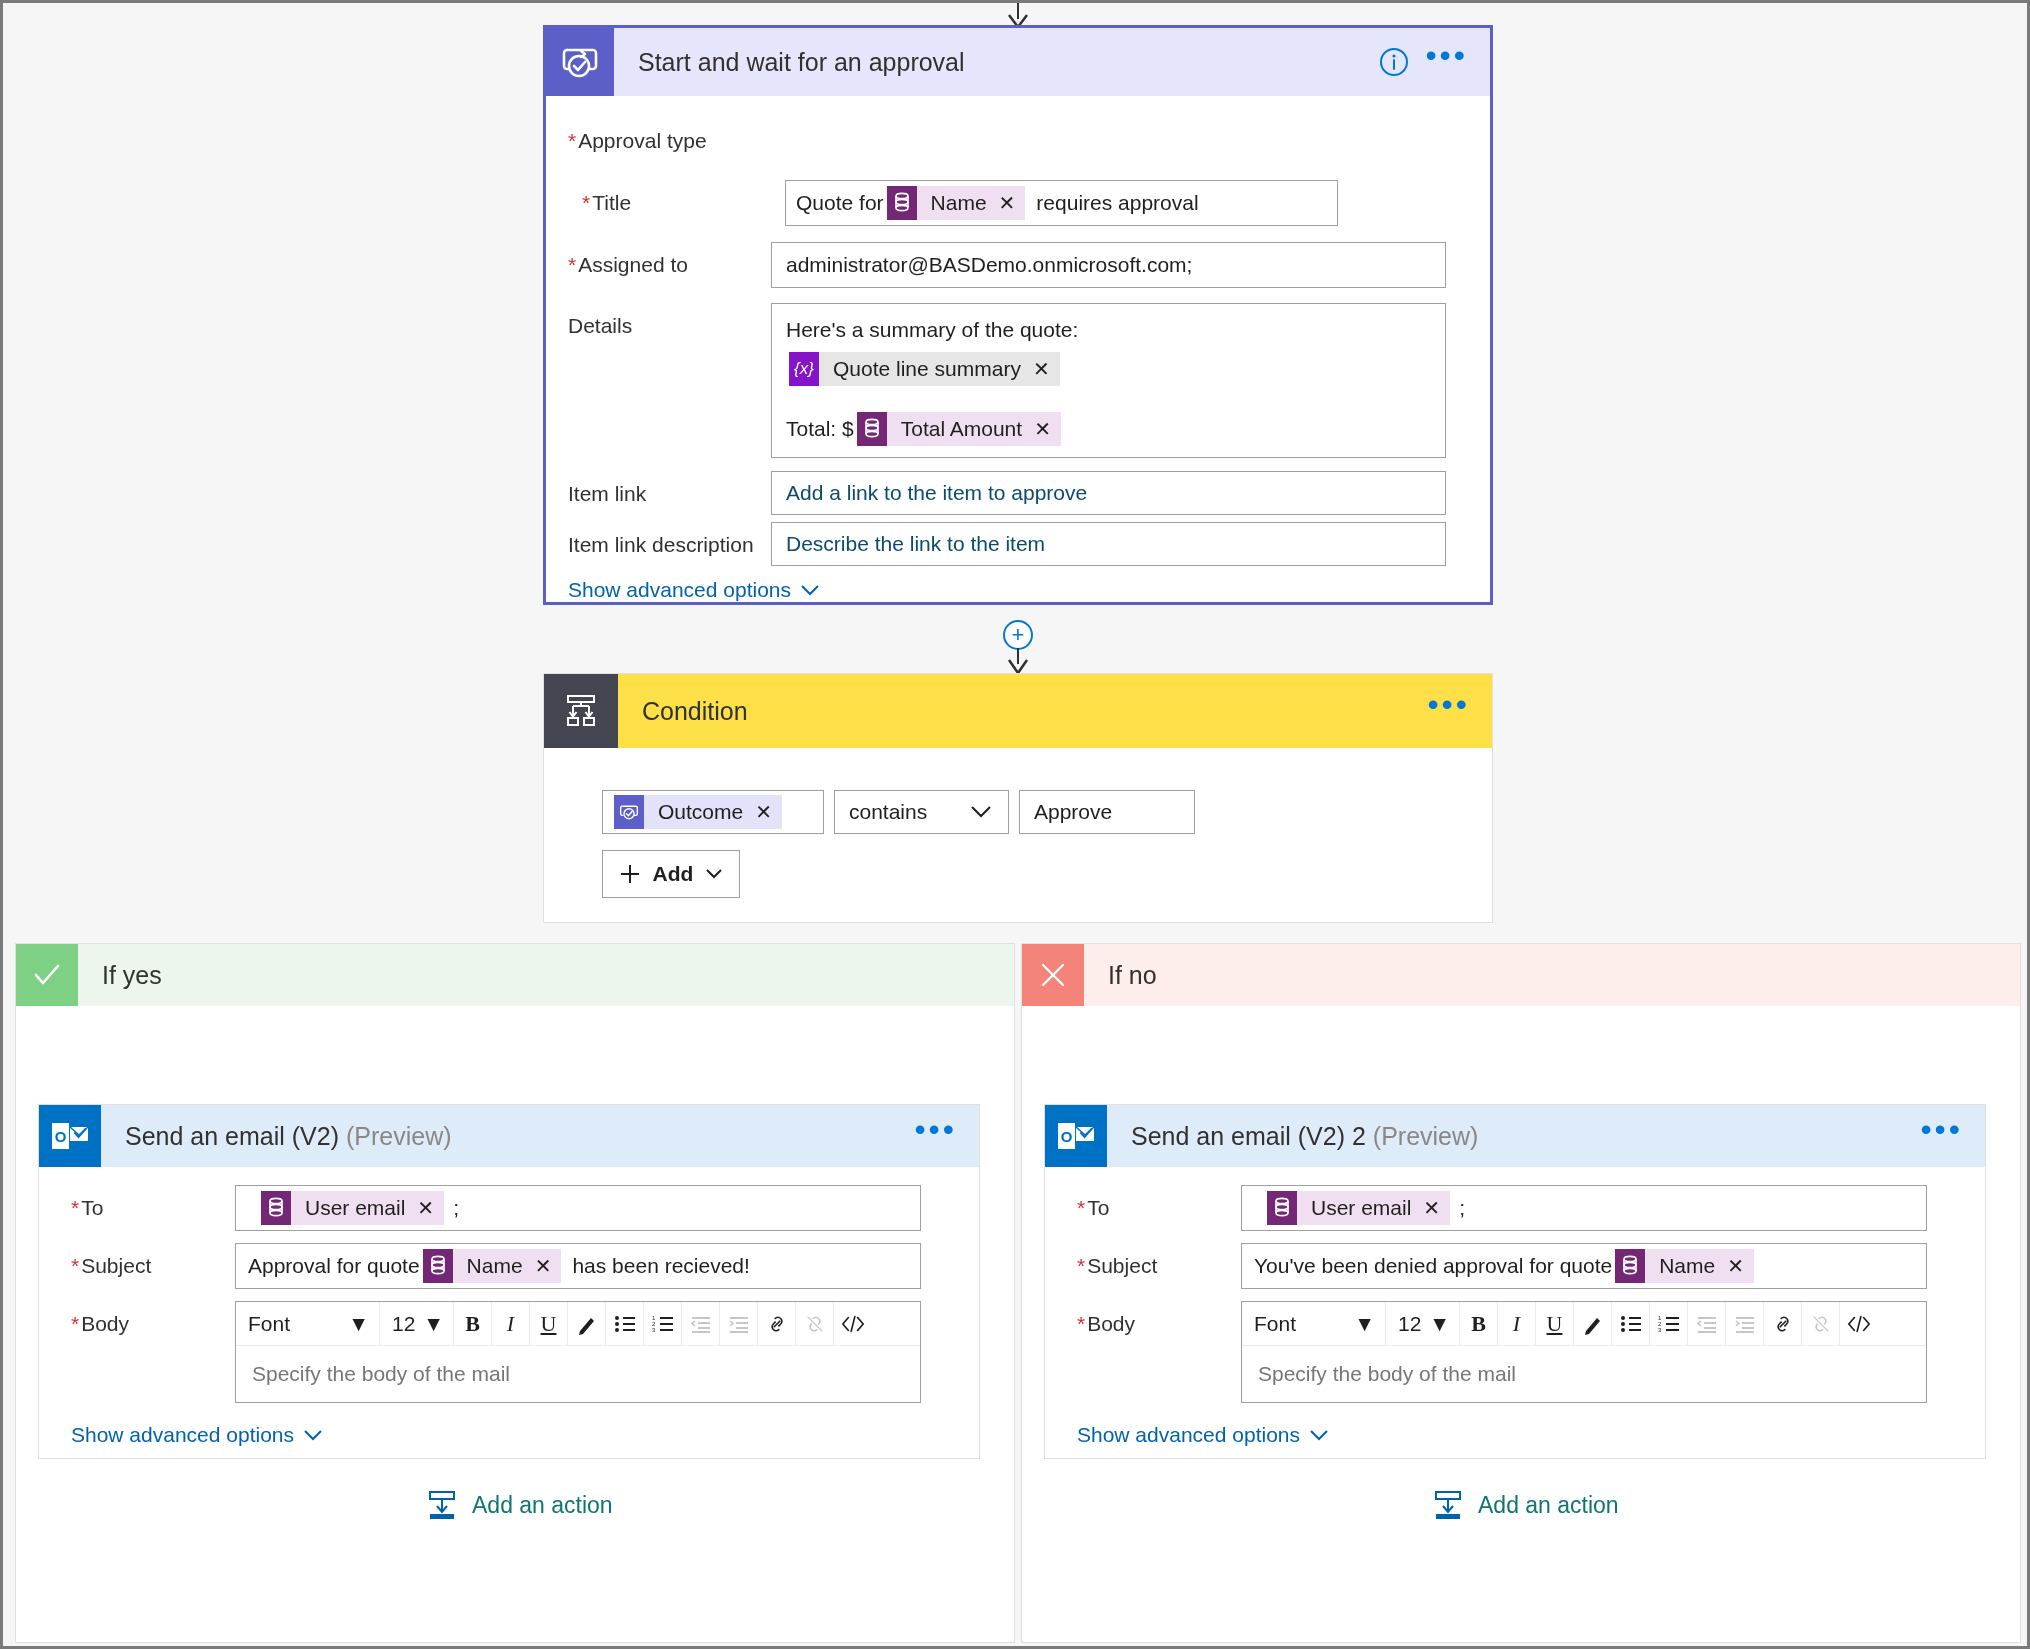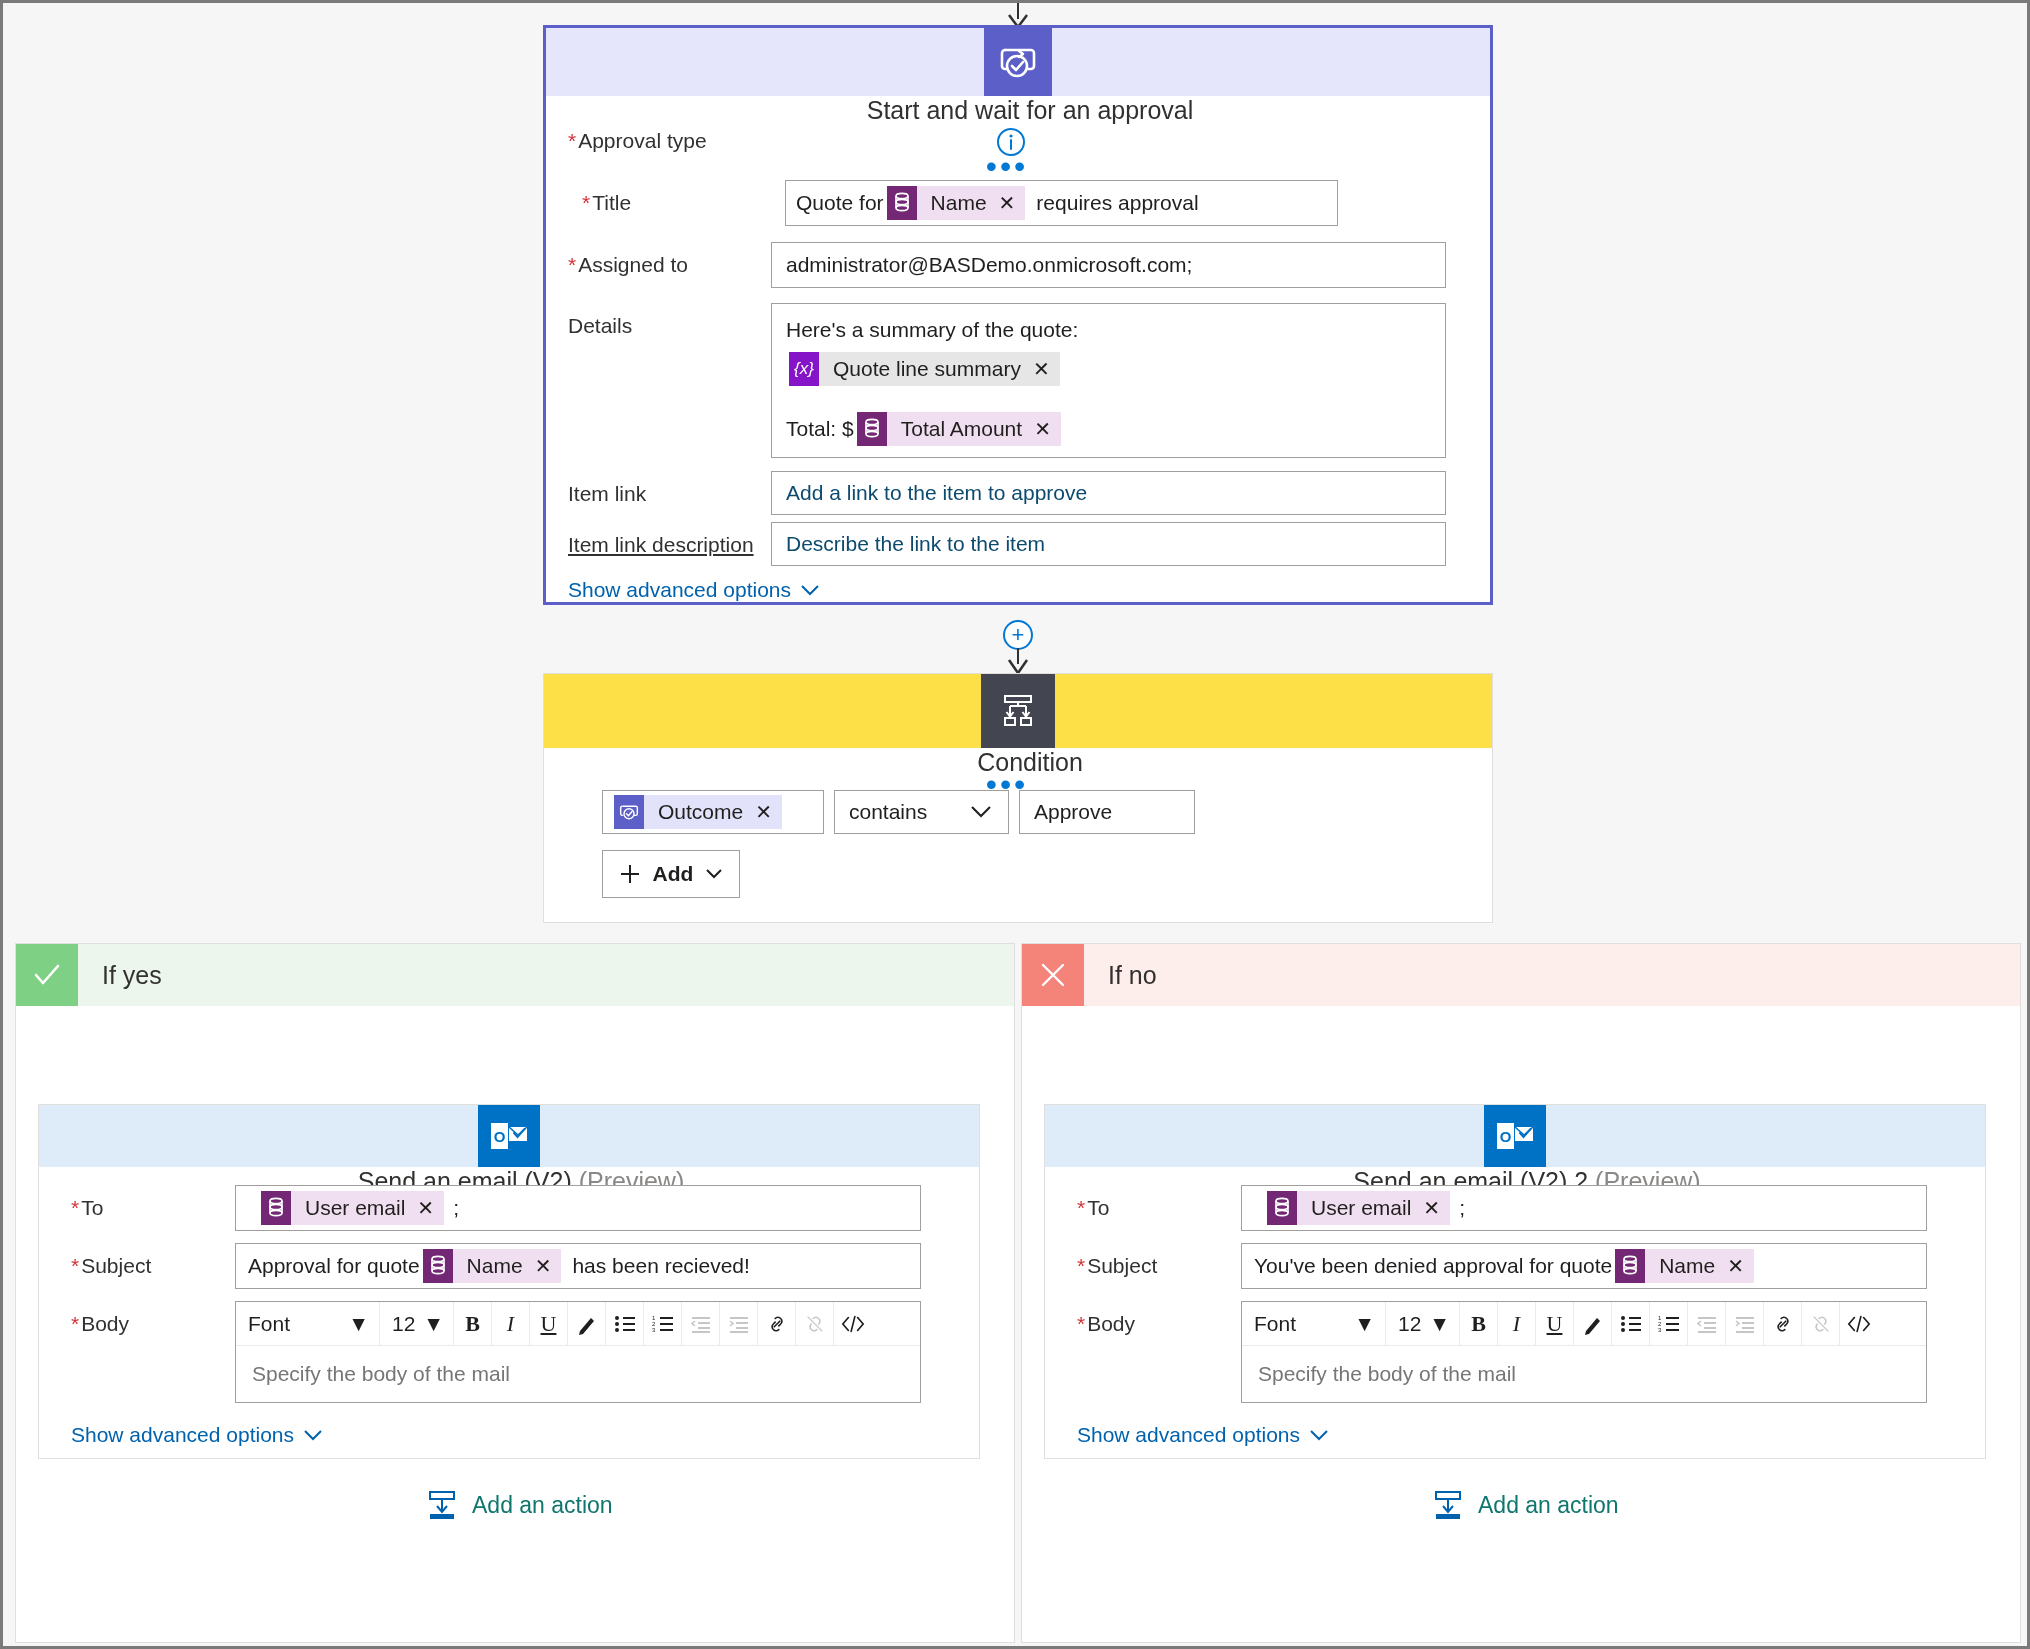--- a/index.html
+++ b/index.html
@@ -18,21 +18,20 @@
 
   
   .card {
     position: absolute;
     background: #ffffff;
   }
   .card-header {
     display: flex;
     align-items: center;
     height: 62px;
-    flex-direction: column;
   }
   .card-hdr-icon {
     width: 62px; height: 62px;
     flex: 0 0 62px;
     display: flex; align-items: center; justify-content: center;
   }
   .card-hdr-title {
     font-size: 25px;
     color: #323130;
     margin-left: 24px;
@@ -364,21 +363,21 @@
     </div>
 
     <div class="row" style="position:absolute; left:0; top:443px; width:100%;">
       <div class="row-label" style="width:225px; padding-left:22px;">Item link</div>
       <div class="field placeholder" style="width:675px; height:44px;">
         <span>Add a link to the item to approve</span>
       </div>
     </div>
 
     <div class="row" style="position:absolute; left:0; top:494px; width:100%;">
-      <div class="row-label" style="width:225px; padding-left:22px;text-decoration:underline;">Item link description</div>
+      <div class="row-label" style="width:225px; padding-left:22px;">Item link description</div>
       <div class="field placeholder" style="width:675px; height:44px;">
         <span>Describe the link to the item</span>
       </div>
     </div>
 
     <div class="link" style="position:absolute; left:22px; top:550px;">
       <span>Show advanced options</span>
       <span>
         <svg width="20" height="13" viewBox="0 0 20 13">
             <path d="M2 2 L10 10 L18 2" stroke="#0062ad" stroke-width="2" fill="none"></path>

